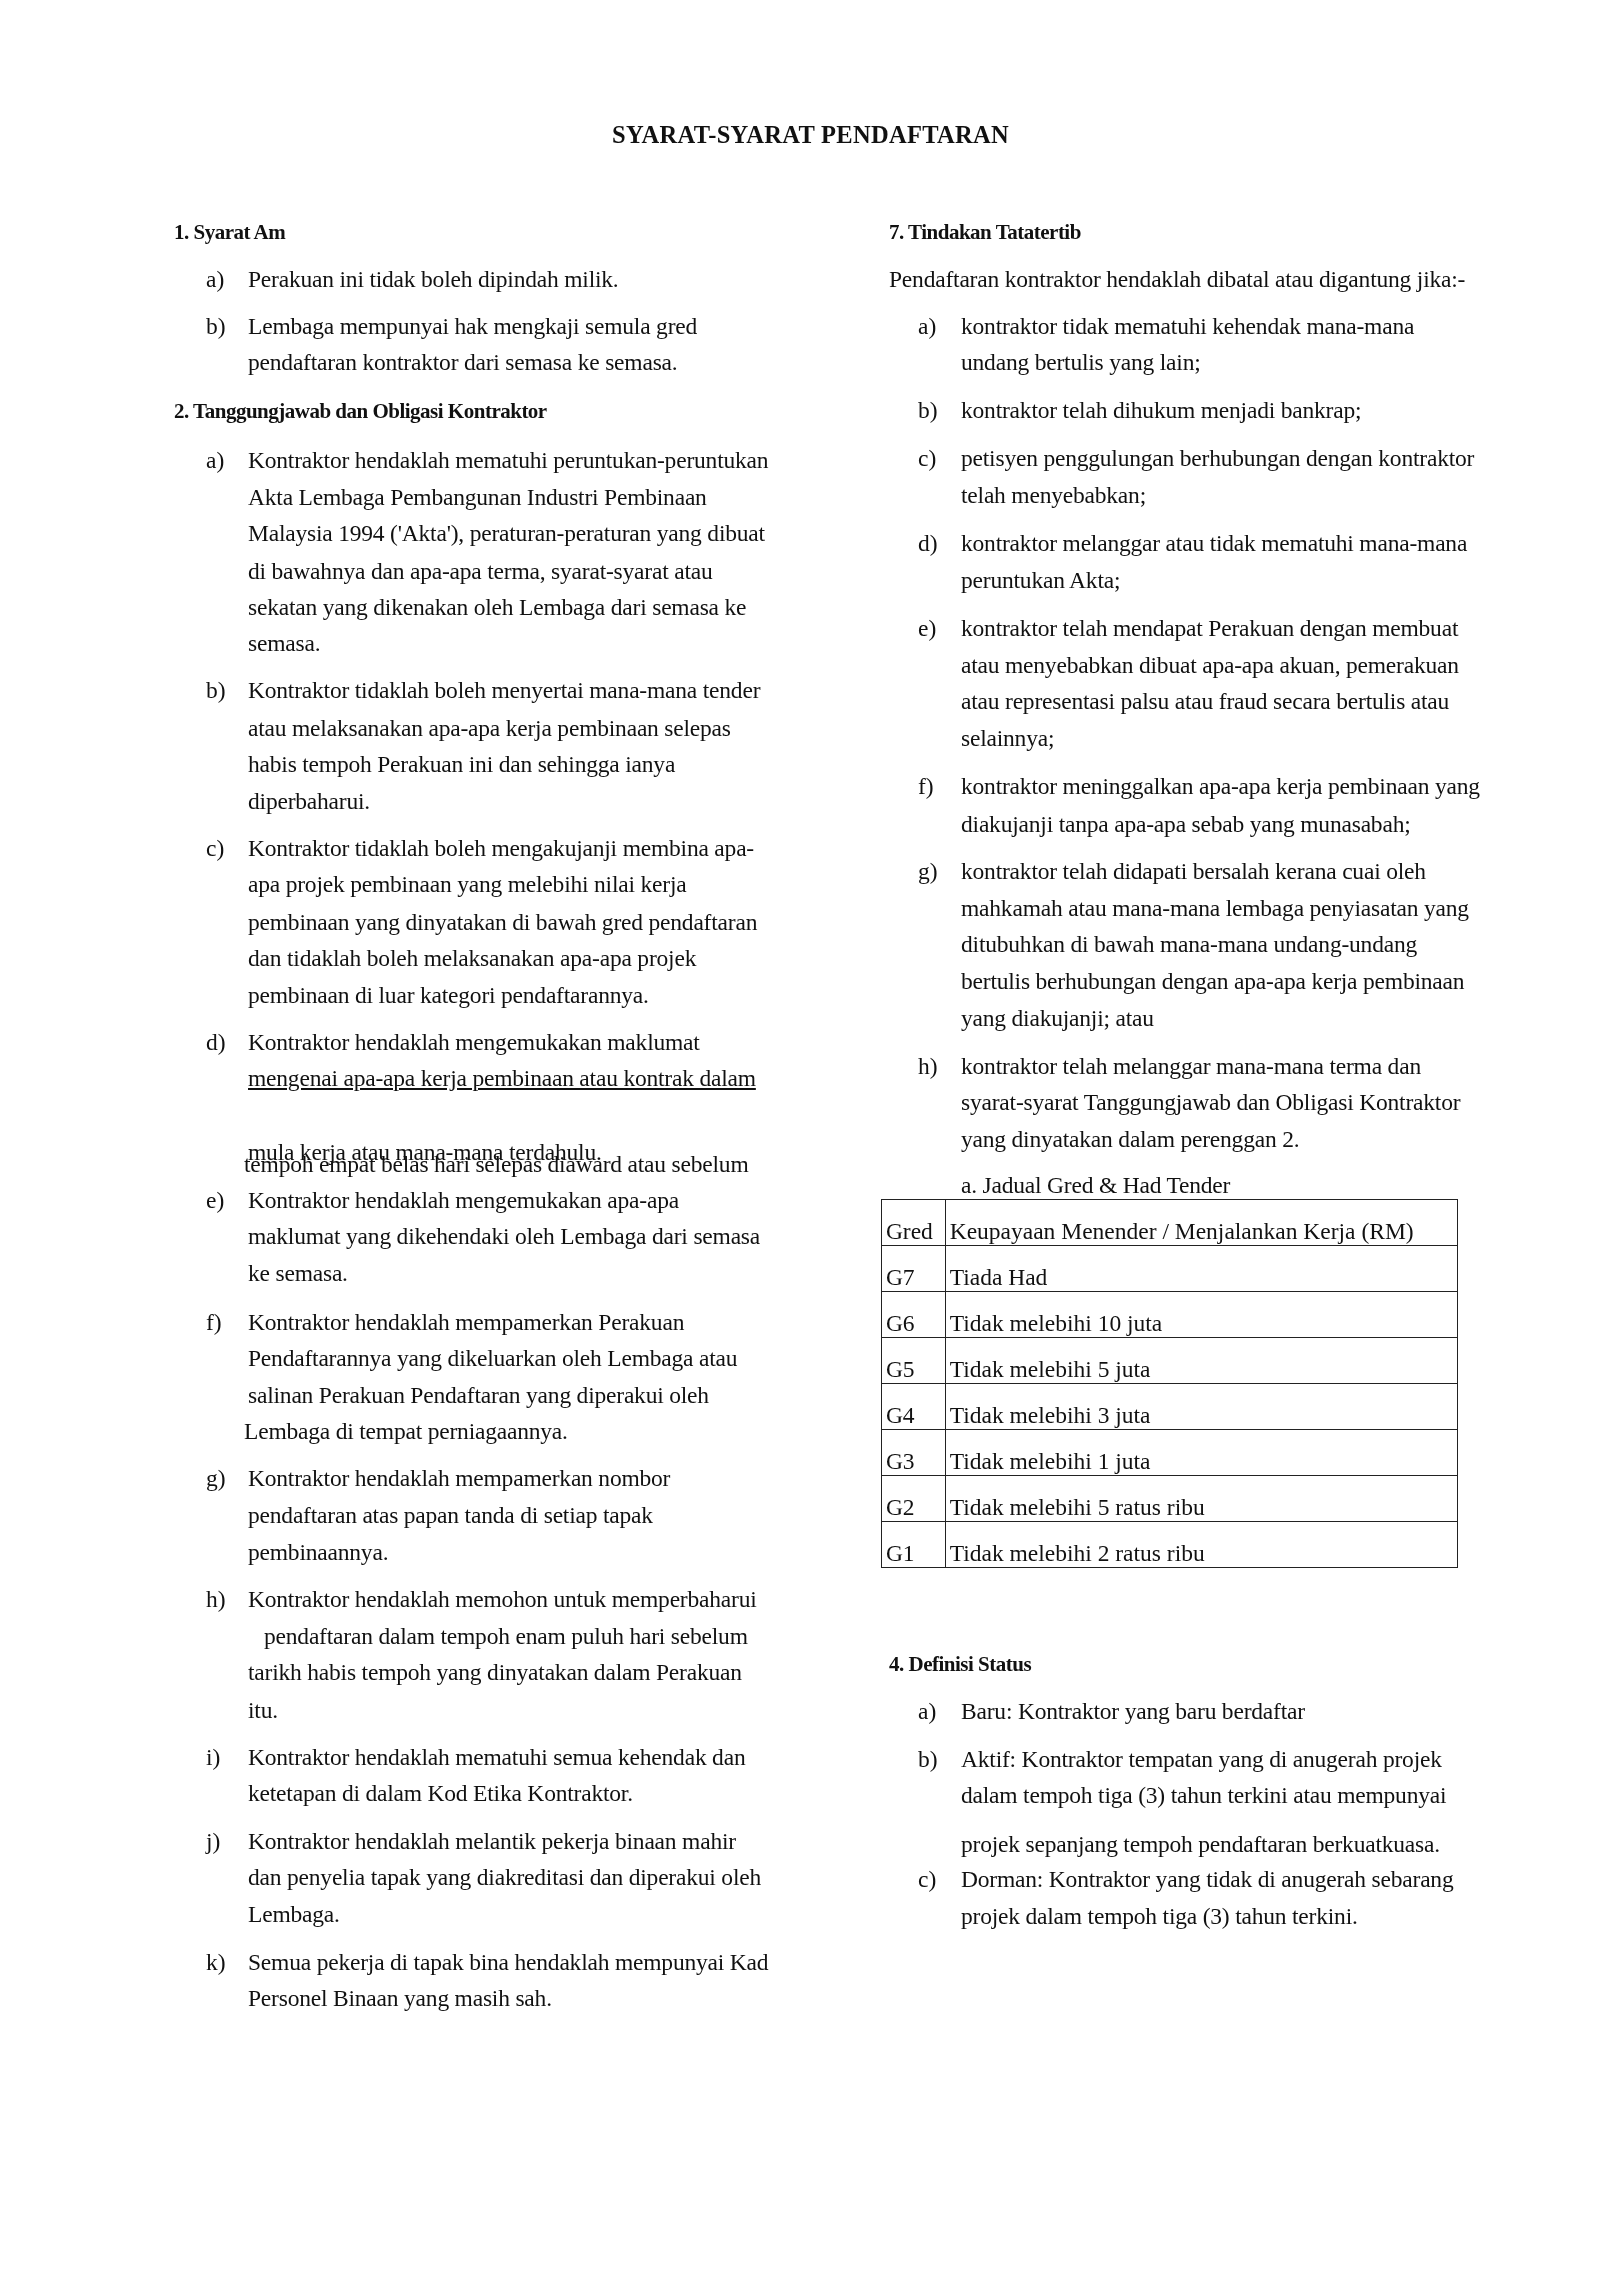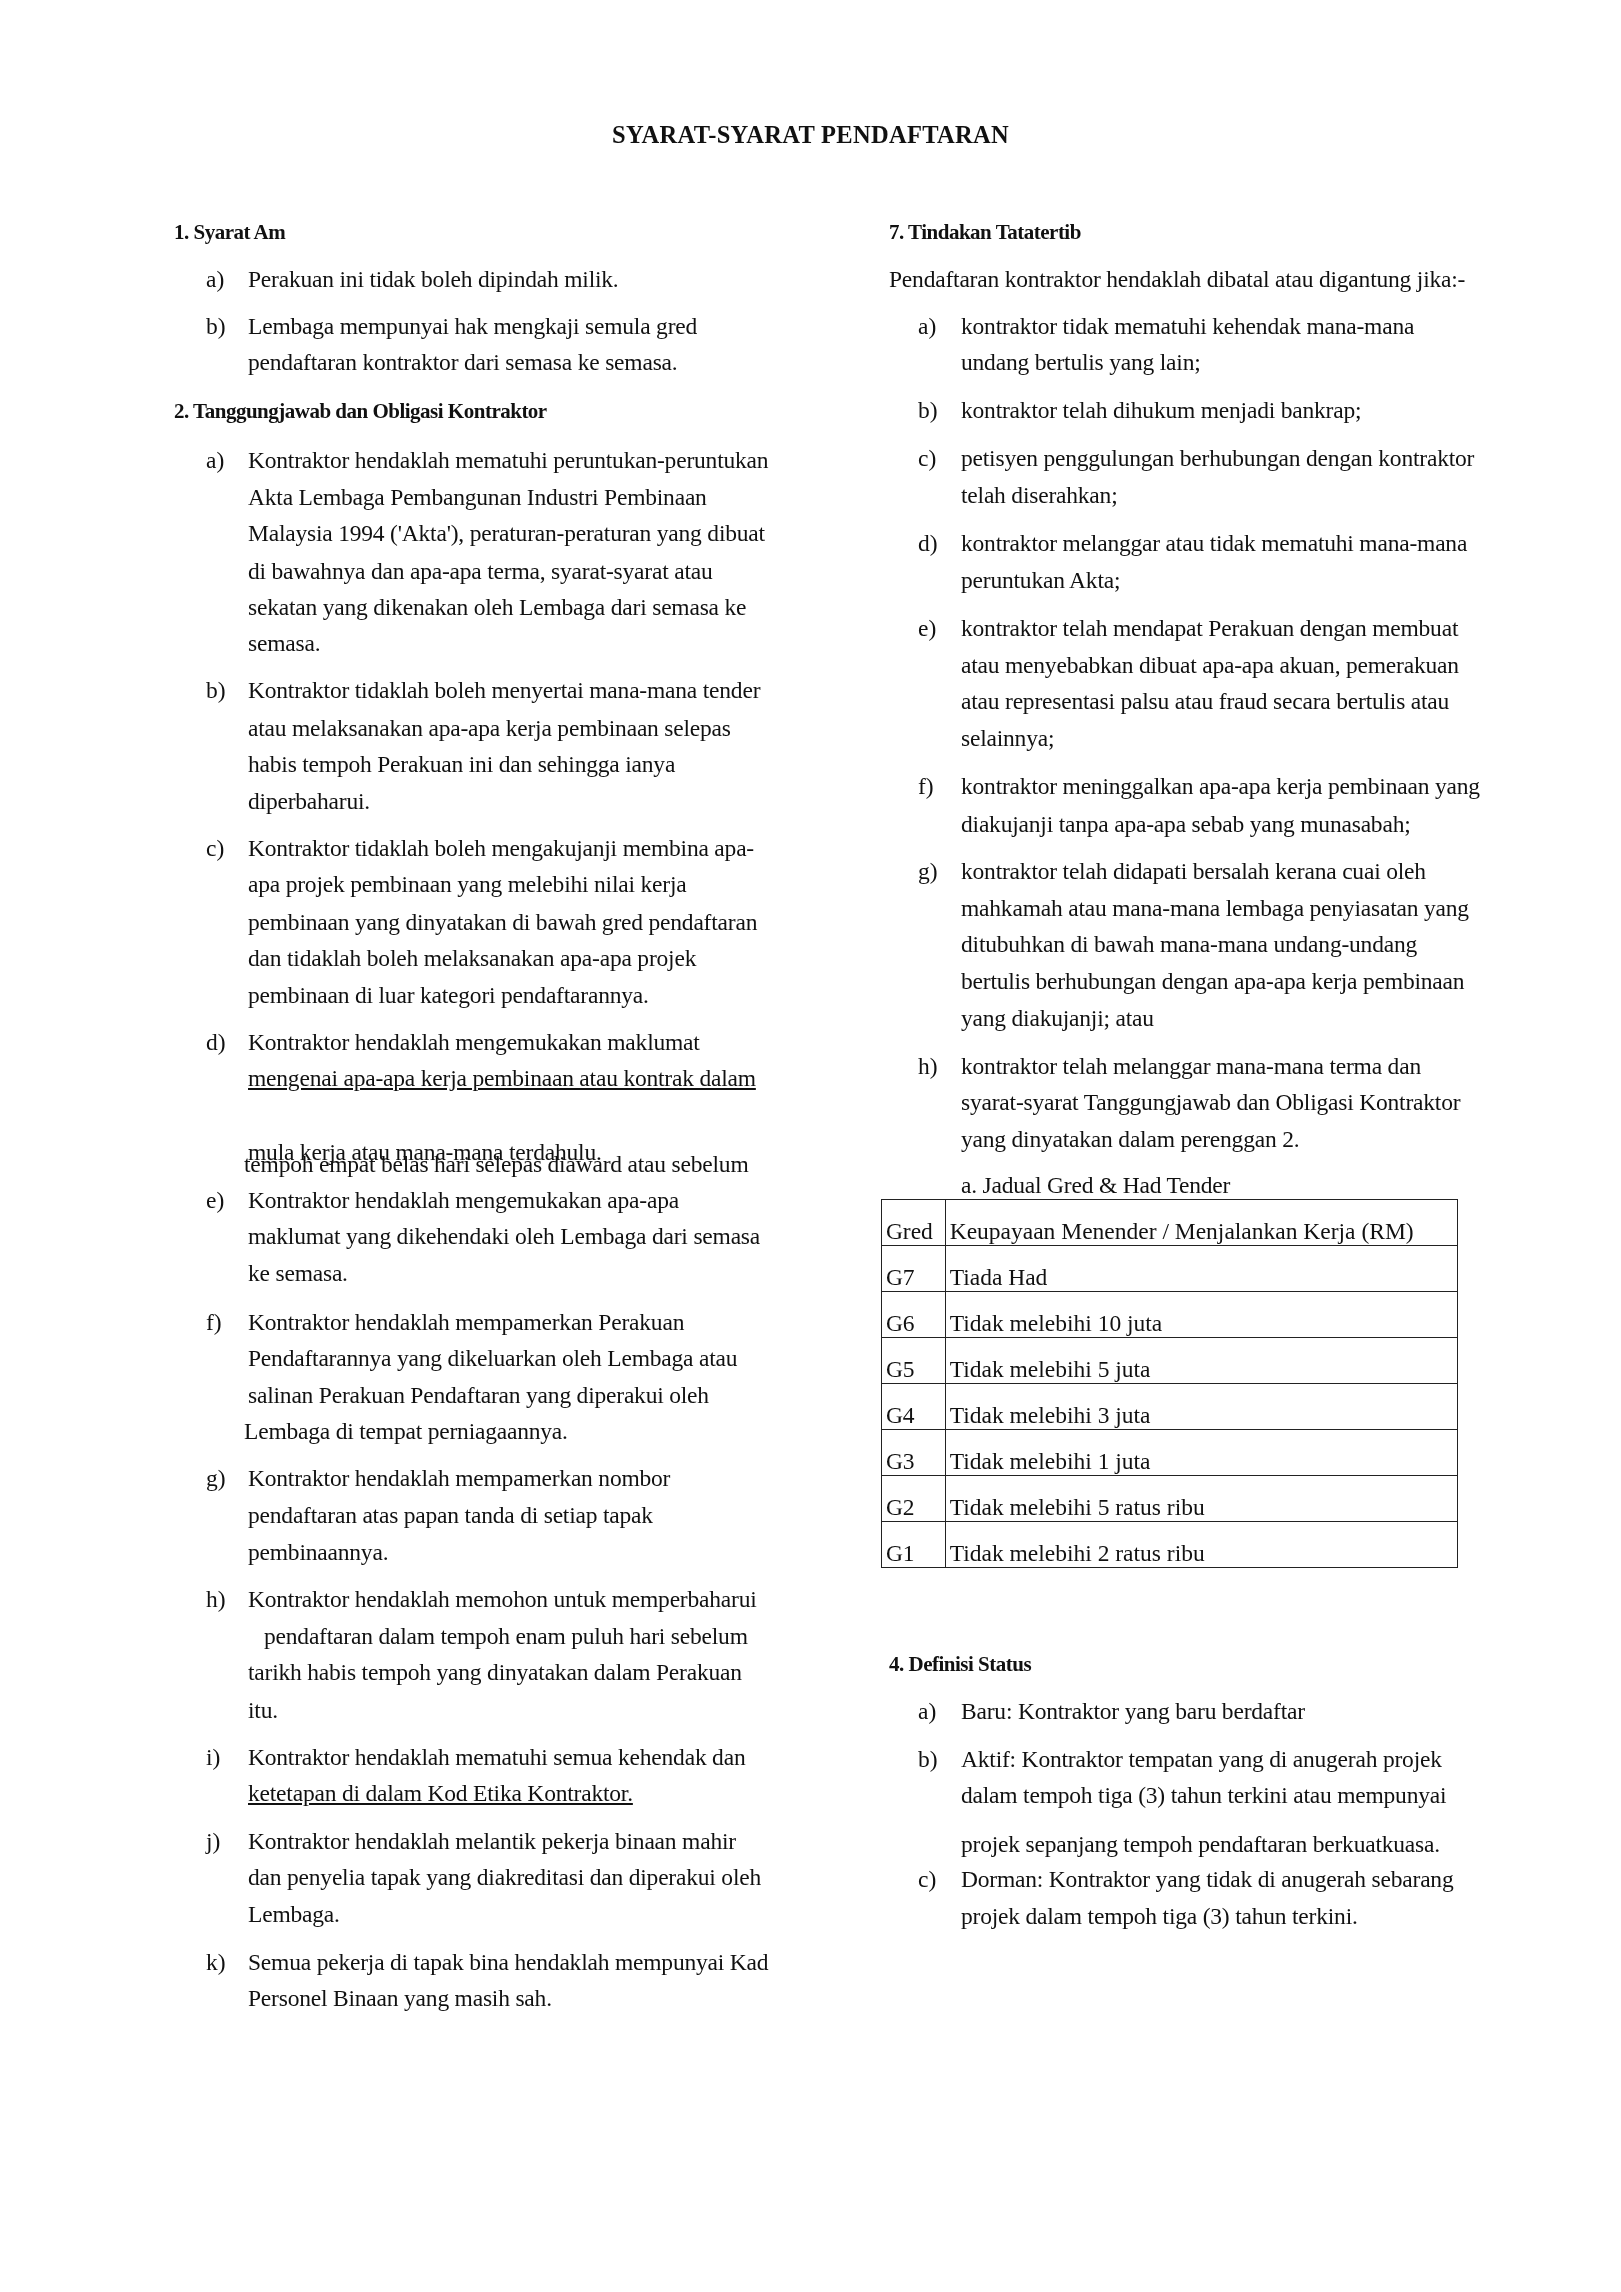--- a/index.html
+++ b/index.html
@@ -93,21 +93,21 @@
         <div>
           <span class="lbl" style="left: 206px; top: 1585px;">h)</span>
           <span class="line" style="left: 248px; top: 1585px;">Kontraktor hendaklah memohon untuk memperbaharui</span>
           <span class="line" style="left: 248px; top: 1622px; margin-left: 16px;">pendaftaran dalam tempoh enam puluh hari sebelum</span>
           <span class="line" style="left: 248px; top: 1658px;">tarikh habis tempoh yang dinyatakan dalam Perakuan</span>
           <span class="line" style="left: 248px; top: 1696px;">itu.</span>
         </div>
         <div>
           <span class="lbl" style="left: 206px; top: 1743px;">i)</span>
           <span class="line" style="left: 248px; top: 1743px;">Kontraktor hendaklah mematuhi semua kehendak dan</span>
-          <span class="line" style="left: 248px; top: 1779px; text-decoration: underline;">ketetapan di dalam Kod Etika Kontraktor.</span>
+          <span class="line" style="left: 248px; top: 1779px;">ketetapan di dalam Kod Etika Kontraktor.</span>
         </div>
         <div>
           <span class="lbl" style="left: 206px; top: 1827px;">j)</span>
           <span class="line" style="left: 248px; top: 1827px;">Kontraktor hendaklah melantik pekerja binaan mahir</span>
           <span class="line" style="left: 248px; top: 1863px;">dan penyelia tapak yang diakreditasi dan diperakui oleh</span>
           <span class="line" style="left: 248px; top: 1900px;">Lembaga.</span>
         </div>
         <div>
           <span class="lbl" style="left: 206px; top: 1948px;">k)</span>
           <span class="line" style="left: 248px; top: 1948px;">Semua pekerja di tapak bina hendaklah mempunyai Kad</span>
@@ -127,21 +127,21 @@
           <span class="line" style="left: 961px; top: 312px;">kontraktor tidak mematuhi kehendak mana-mana</span>
           <span class="line" style="left: 961px; top: 348px;">undang bertulis yang lain;</span>
         </div>
         <div>
           <span class="lbl" style="left: 918px; top: 396px;">b)</span>
           <span class="line" style="left: 961px; top: 396px;">kontraktor telah dihukum menjadi bankrap;</span>
         </div>
         <div>
           <span class="lbl" style="left: 918px; top: 444px;">c)</span>
           <span class="line" style="left: 961px; top: 444px;">petisyen penggulungan berhubungan dengan kontraktor</span>
-          <span class="line" style="left: 961px; top: 481px;">telah diserahkan;</span>
+          <span class="line" style="left: 961px; top: 481px;">telah menyebabkan;</span>
         </div>
         <div>
           <span class="lbl" style="left: 918px; top: 529px;">d)</span>
           <span class="line" style="left: 961px; top: 529px;">kontraktor melanggar atau tidak mematuhi mana-mana</span>
           <span class="line" style="left: 961px; top: 566px;">peruntukan Akta;</span>
         </div>
         <div>
           <span class="lbl" style="left: 918px; top: 614px;">e)</span>
           <span class="line" style="left: 961px; top: 614px;">kontraktor telah mendapat Perakuan dengan membuat</span>
           <span class="line" style="left: 961px; top: 651px;">atau menyebabkan dibuat apa-apa akuan, pemerakuan</span>

